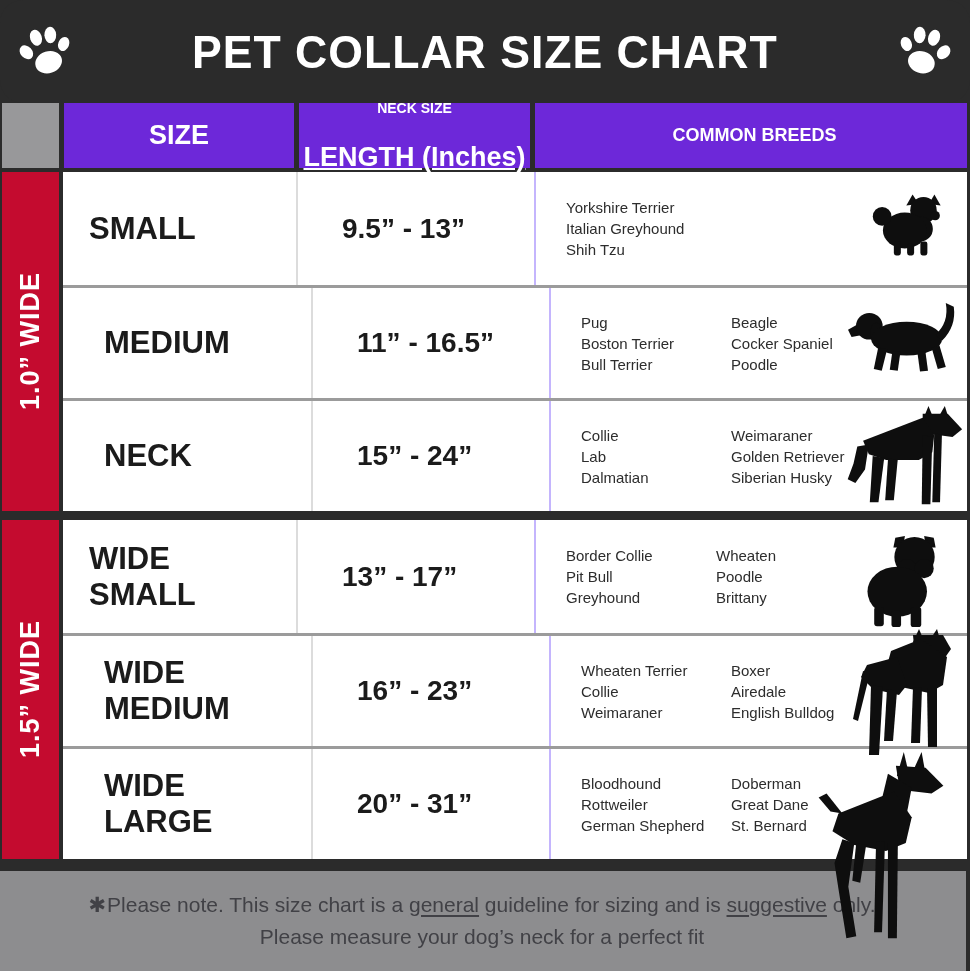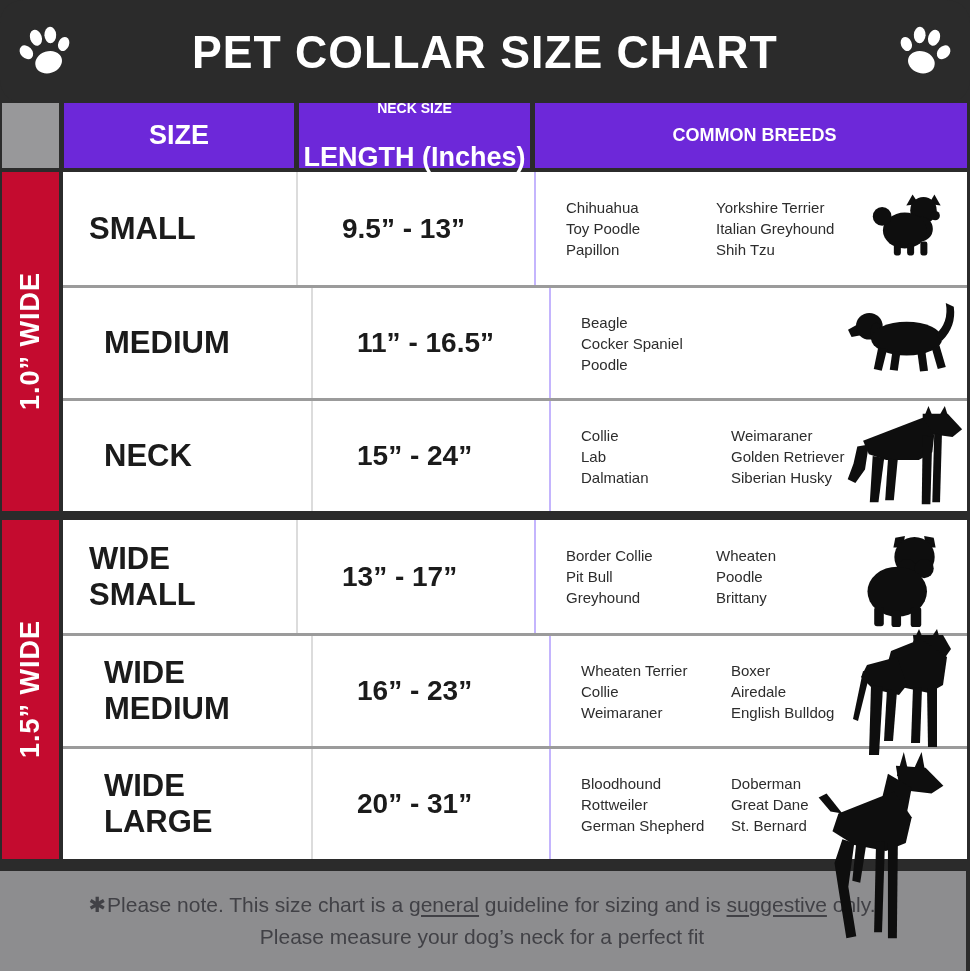--- a/index.html
+++ b/index.html
@@ -13,21 +13,21 @@
   .paw.right{right:16px;transform:scaleX(-1) rotate(-18deg);}
   
   .tbl{padding:0 3px 0 2px;}
   .thead{display:flex;height:65px;margin-bottom:4px;}
   .corner{width:57px;background:#98989a;}
   .hcell{background:#6d28d9;color:#fff;display:flex;flex-direction:column;align-items:center;justify-content:center;margin-left:5px;font-weight:bold;}
   .h-size{width:230px;font-size:27px;}
   .h-len{width:231px;gap:27px;}
   .h-breeds{flex:1;font-size:18px;padding-left:7px;}
   .h-neck{font-size:14px;line-height:15px;font-weight:bold;}
-  .h-length{font-size:27px;line-height:28px;font-weight:bold;}
+  .h-length{font-size:27px;line-height:28px;font-weight:bold;text-decoration:underline;}
   .group{display:flex;}
   .rail{width:57px;background:#c40b2f;display:flex;align-items:center;justify-content:center;}
   .rail-label{writing-mode:vertical-rl;transform:rotate(180deg);color:#fff;font-size:27px;font-weight:bold;letter-spacing:1px;white-space:nowrap;}
   .rows{flex:1;margin-left:4px;display:flex;flex-direction:column;}
   .row{display:flex;height:113px;background:#fff;}
   .row + .row{border-top:3px solid #9b9b9b;height:110px;padding-left:15px;}
   .c-size{width:207px;border-right:2px solid #dcdcdc;display:flex;align-items:center;padding-left:26px;}
   .size-label{font-size:31px;font-weight:bold;color:#1b1b1b;line-height:1.15;max-width:150px;}
   .c-range{width:192px;border-right:2px solid #c4b5fd;display:flex;align-items:center;padding-left:44px;}
   .range-label{font-size:28px;font-weight:bold;color:#1b1b1b;white-space:nowrap;}
@@ -94,41 +94,41 @@
       <div class="rows">
 
         <div class="row">
           <div class="c-size">
             <span class="size-label">SMALL</span>
           </div>
           <div class="c-range">
             <span class="range-label">9.5” - 13”</span>
           </div>
           <div class="c-breeds">
-            <div class="bcol bcol-a">
-              <div>Chihuahua</div>
-              <div>Toy Poodle</div>
-              <div>Papillon</div>
-            </div>
             <div class="bcol bcol-b">
               <div>Yorkshire Terrier</div>
               <div>Italian Greyhound</div>
               <div>Shih Tzu</div>
             </div>
           </div>
         </div>
 
         <div class="row">
           <div class="c-size">
             <span class="size-label">MEDIUM</span>
           </div>
           <div class="c-range">
             <span class="range-label">11” - 16.5”</span>
           </div>
           <div class="c-breeds">
+            <div class="bcol bcol-a">
+              <div>Pug</div>
+              <div>Boston Terrier</div>
+              <div>Bull Terrier</div>
+            </div>
             <div class="bcol bcol-b">
               <div>Beagle</div>
               <div>Cocker Spaniel</div>
               <div>Poodle</div>
             </div>
           </div>
         </div>
 
         <div class="row">
           <div class="c-size">

